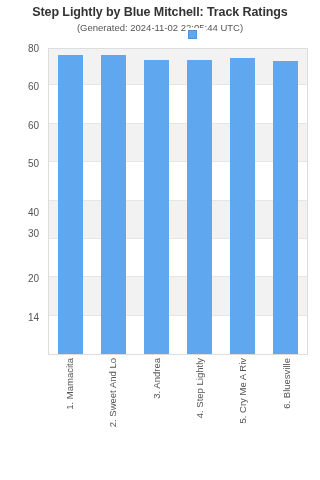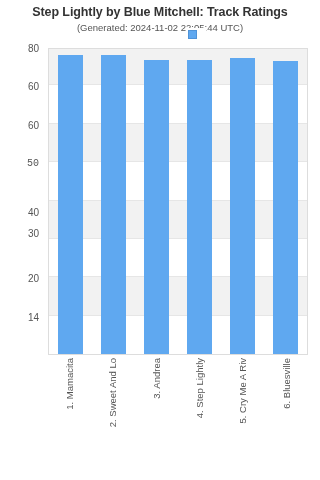--- a/index.html
+++ b/index.html
@@ -174,21 +174,21 @@
 
   <div class="legend">
     <span class="legend-swatch"></span>
   </div>
 
   <div class="y-axis">
       <div class="y-tick" style="top: 268.625px;">14</div>
       <div class="y-tick" style="top: 230.25px; margin-left: 31px;">20</div>
       <div class="y-tick" style="top: 185px;">30</div>
       <div class="y-tick" style="top: 164px;">40</div>
-      <div class="y-tick" style="top: 115.125px; font-family: Liberation Mono, monospace;">50</div>
+      <div class="y-tick" style="top: 115.125px;">50</div>
       <div class="y-tick" style="top: 76.75px;">60</div>
       <div class="y-tick" style="top: 38.375px;">60</div>
       <div class="y-tick" style="top: 0px;">80</div>
     </div>
 
   <div class="plot-area">
     <div class="band" style="bottom: 38.375px; height: 38.375px; background: rgb(242, 242, 242);"></div>
       <div class="band" style="bottom: 115.125px; height: 38.375px; background: rgb(242, 242, 242);"></div>
       <div class="band" style="bottom: 191.875px; height: 38.375px; background: rgb(242, 242, 242);"></div>
       <div class="band" style="bottom: 268.625px; height: 38.375px; background: rgb(242, 242, 242);"></div>

